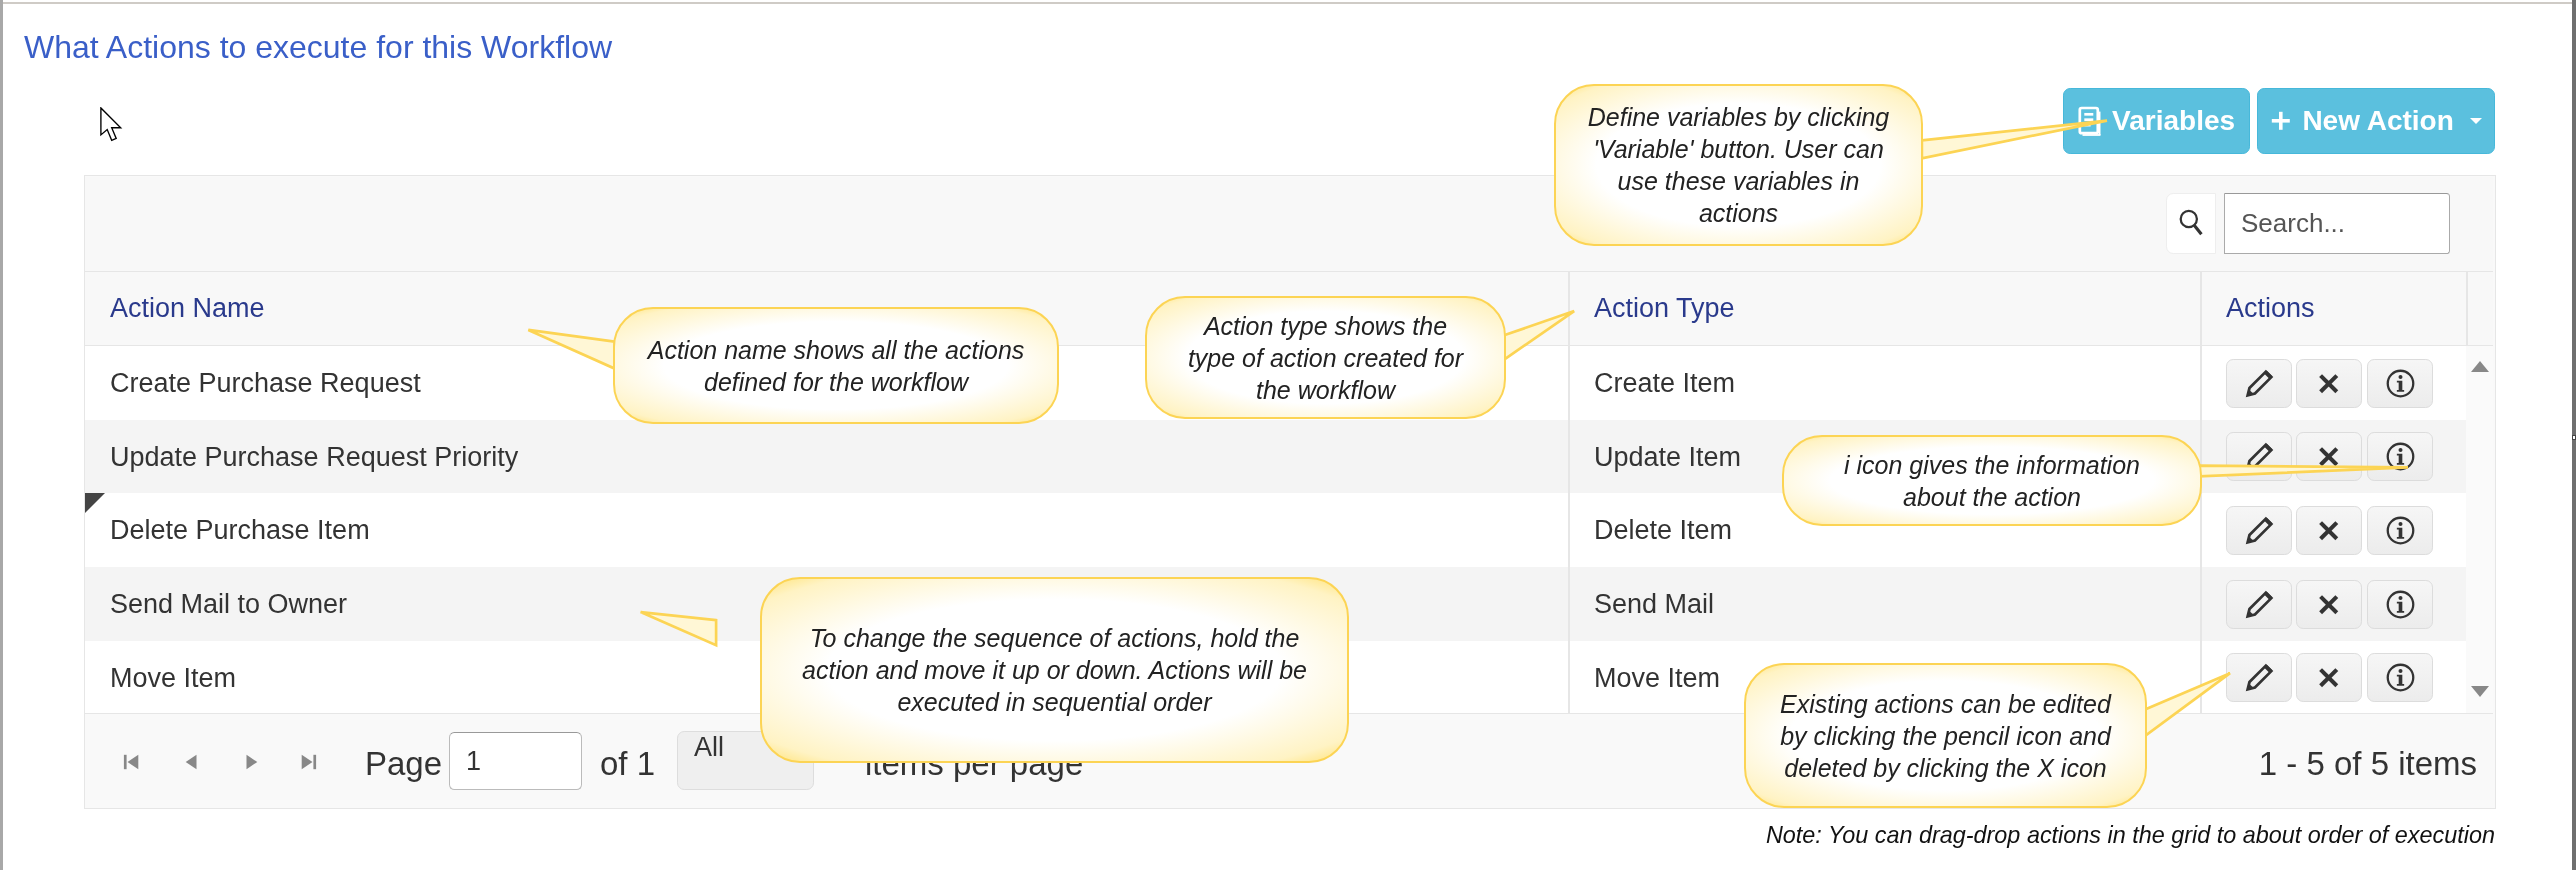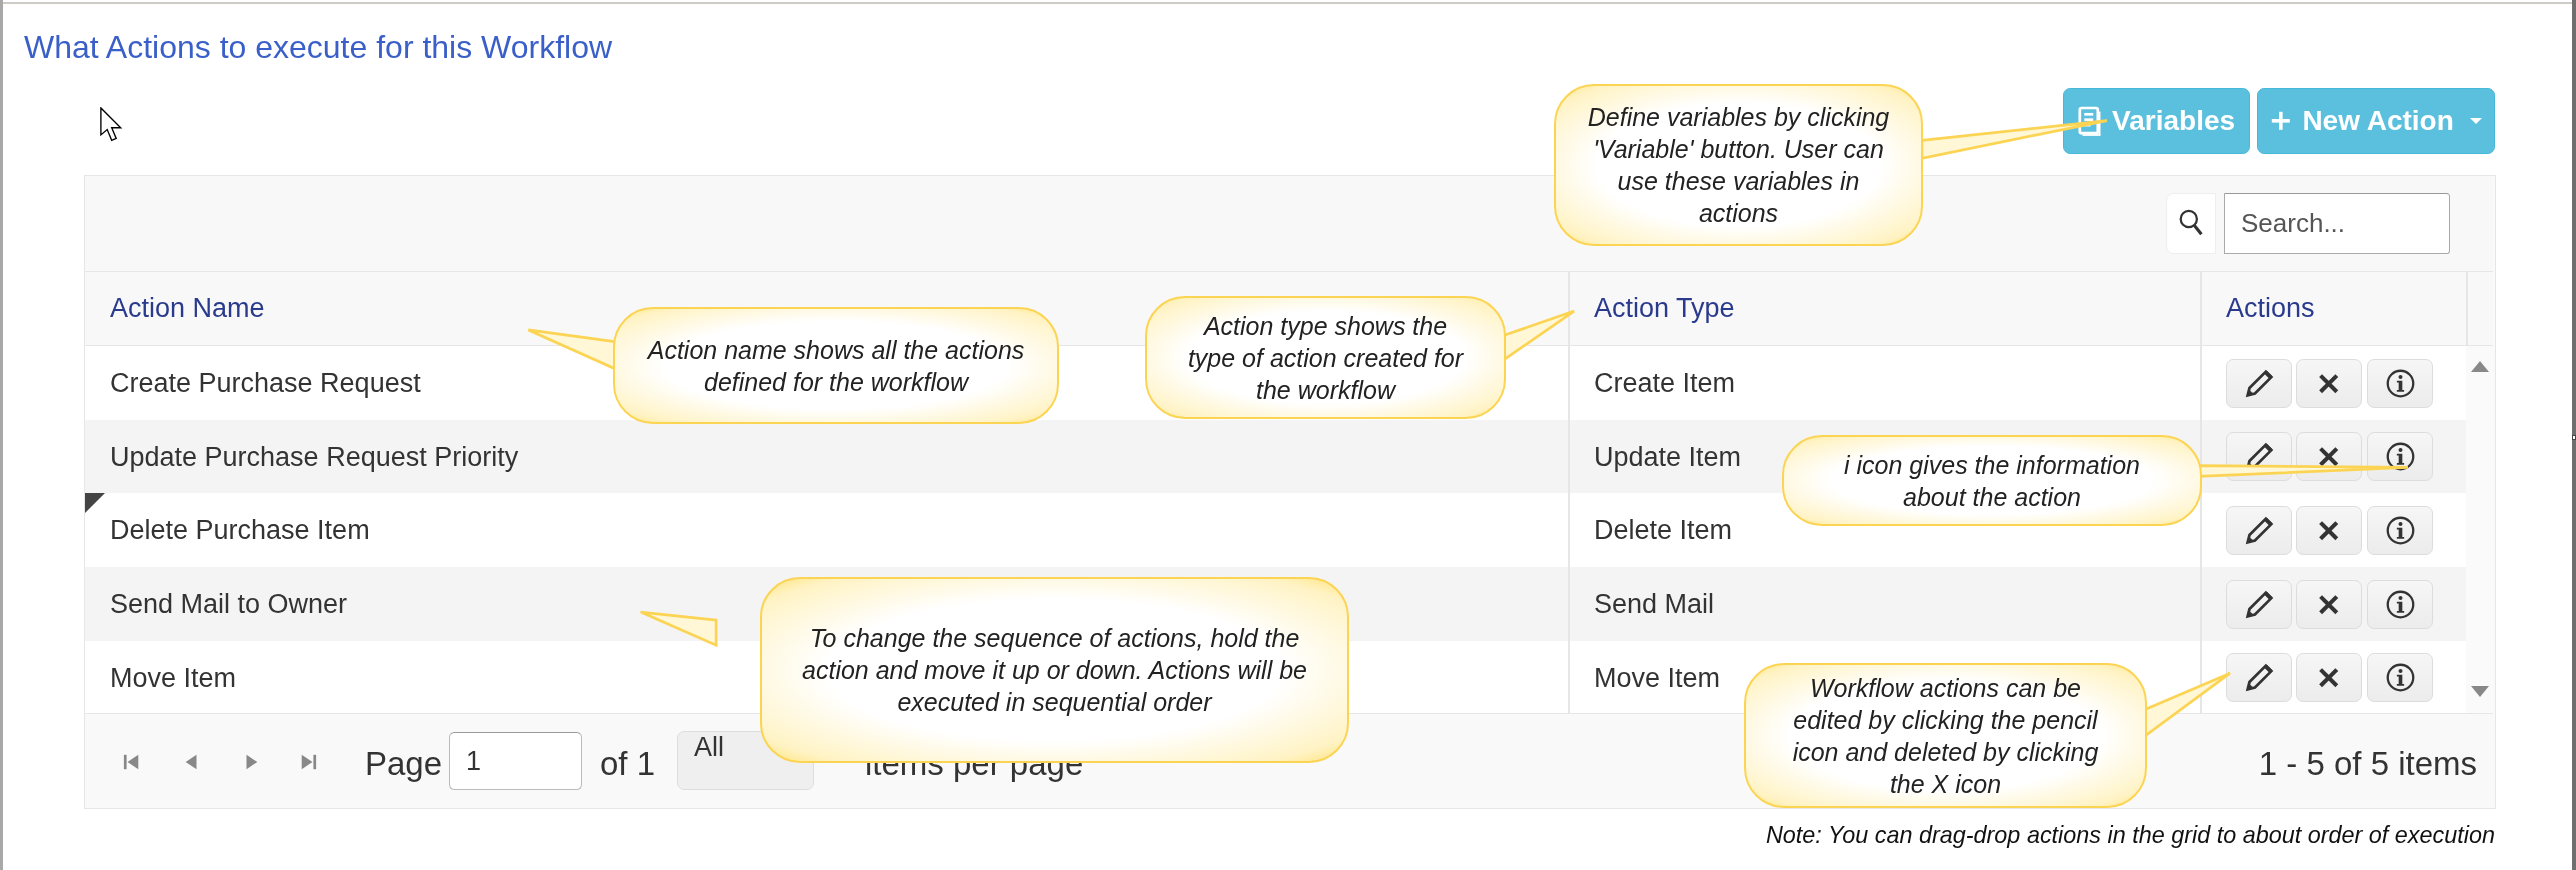--- a/index.html
+++ b/index.html
@@ -280,14 +280,14 @@
   <polygon points="2448,518 2680,520 2448,530" fill="#fff7d6" stroke="#fcd454" stroke-width="3"></polygon>
   <polygon points="797,690 713,681 797,718" fill="#fff7d6" stroke="#fcd454" stroke-width="3"></polygon>
   <polygon points="2386,790 2482,749 2386,820" fill="#fff7d6" stroke="#fcd454" stroke-width="3"></polygon>
 </svg>
 
 <div class="abs callout" style="left:1554px; top:84px; width:369px; height:162px;">Define variables by clicking 'Variable' button. User can use these variables in actions</div>
 <div class="abs callout" style="left:613px; top:307px; width:446px; height:117px;">Action name shows all the actions defined for the workflow</div>
 <div class="abs callout" style="left:1145px; top:296px; width:361px; height:123px;">Action type shows the type of action created for the workflow</div>
 <div class="abs callout" style="left:1782px; top:435px; width:420px; height:91px;">i icon gives the information about the action</div>
 <div class="abs callout" style="left:714px; top:577px; width:589px; height:186px;margin-left:46px;">To change the sequence of actions, hold the action and move it up or down. Actions will be executed in sequential order</div>
-<div class="abs callout" style="left:1744px; top:663px; width:403px; height:145px;">Workflow actions can be edited by clicking the pencil icon and deleted by clicking the X icon</div>
+<div class="abs callout" style="left:1744px; top:663px; width:403px; height:145px;">Existing actions can be edited by clicking the pencil icon and deleted by clicking the X icon</div>
 
 
 </body></html>

